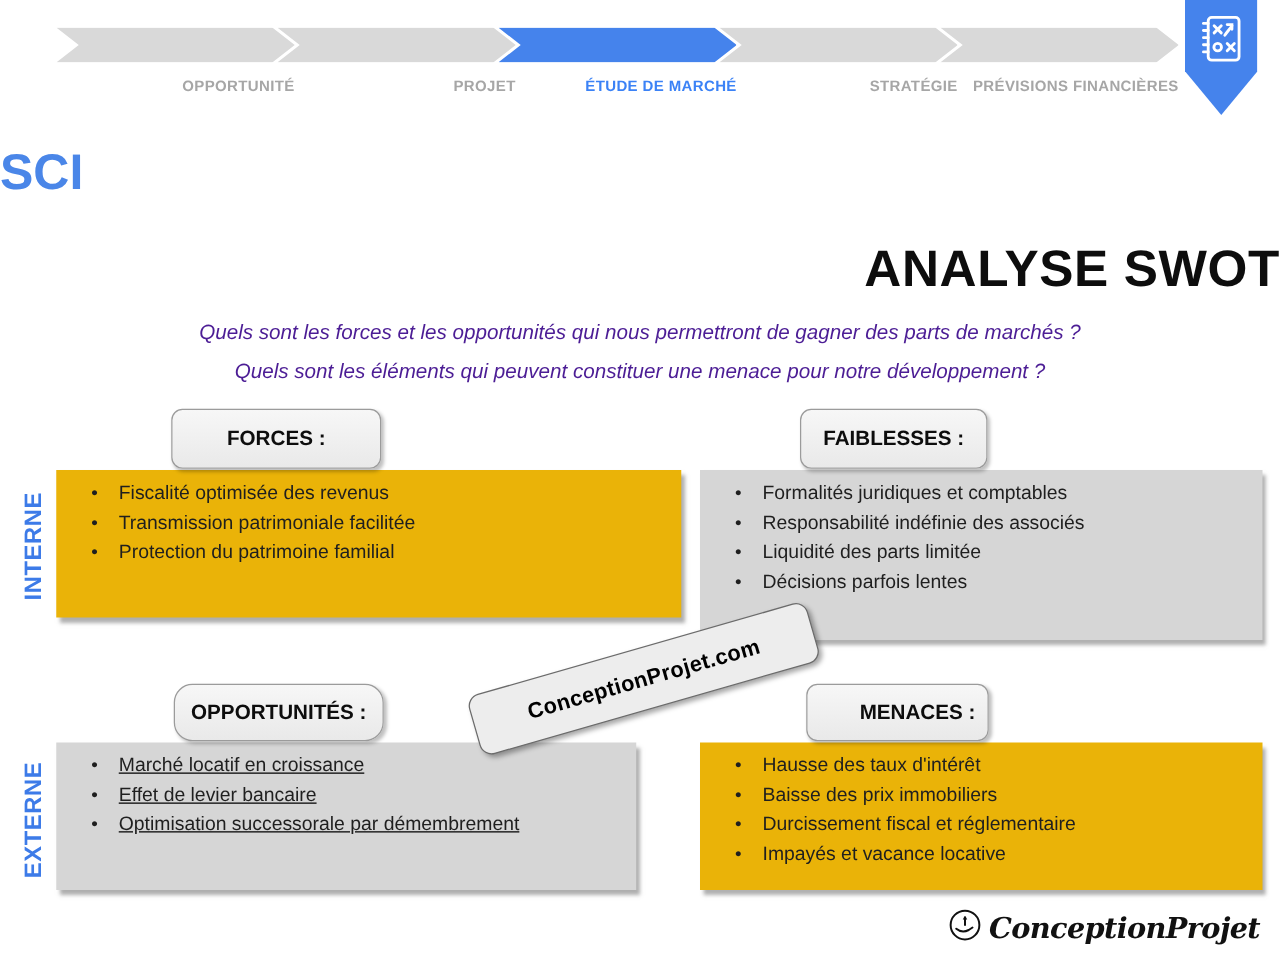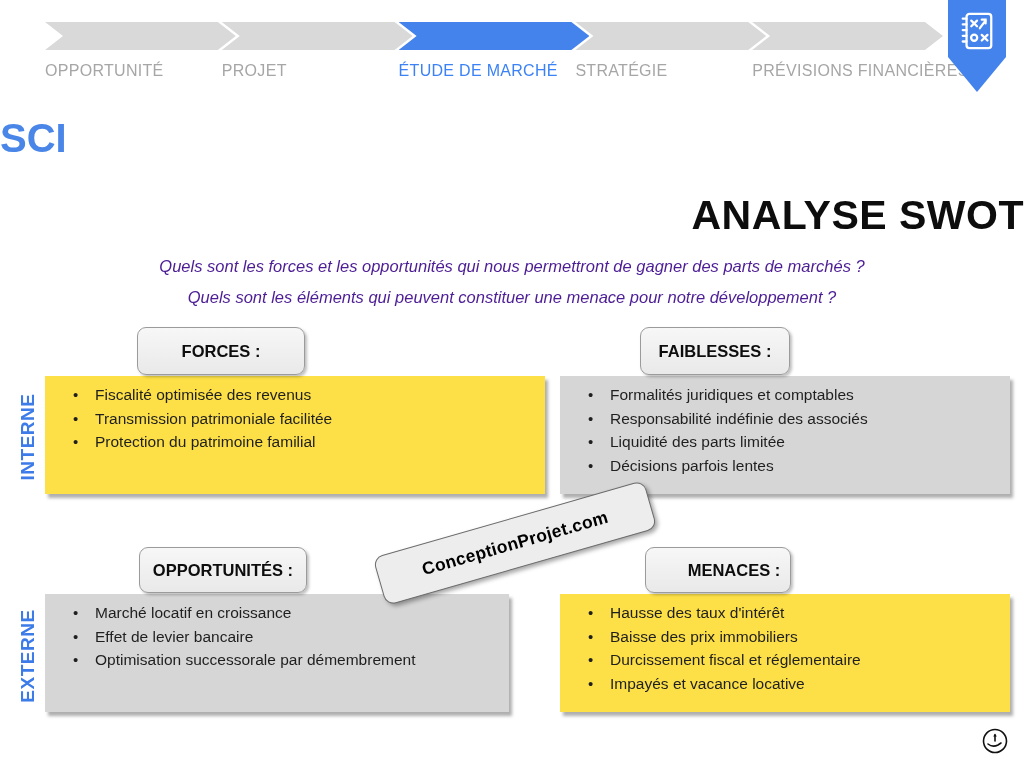--- a/index.html
+++ b/index.html
@@ -13,21 +13,21 @@
 
   
   .nav { position: absolute; left: 45px; top: 22px; width: 898px; display: flex; }
   .nav-item { flex: 1; min-width: 0; position: relative; }
   .nav-item + .nav-item { margin-left: -14px; }
   .chev {
     height: 28px; background: #d9d9d9;
     clip-path: polygon(0 0, calc(100% - 18px) 0, 100% 50%, calc(100% - 18px) 100%, 0 100%, 18px 50%);
   }
   .nav-label {
-    margin-top: 12px; text-align: left; font-size: 16px; font-weight: normal;
+    margin-top: 12px; text-align: right; font-size: 12px; font-weight: bold;
     color: #a6a6a6; letter-spacing: 0.3px; white-space: nowrap;
   }
   .nav-item.active .chev { background: #4583ec; }
   .nav-item.active .nav-label { color: #3b82f6; }
 
   
   .bookmark {
     position: absolute; left: 948px; top: 0; width: 58px; height: 92px;
     background: #4583ec;
     clip-path: polygon(0 0, 100% 0, 100% 62%, 50% 100%, 0 62%);
@@ -67,33 +67,33 @@
     position: absolute; height: 48px;
     background: linear-gradient(180deg, #f7f7f7 0%, #e9e9e9 100%);
     border: 1px solid #9b9b9b; border-radius: 9px;
     box-shadow: 2px 2px 3px rgba(0,0,0,0.25);
     display: flex; align-items: center; justify-content: center;
     font-size: 16.5px; font-weight: bold; color: #0d0d0d;
     z-index: 3;
   }
   .qbox-forces        { left: 137px; top: 327px; width: 168px; }
   .qbox-faiblesses    { left: 640px; top: 327px; width: 150px; }
-  .qbox-opportunites  { left: 139px; top: 547px; width: 168px; height: 46px; }
+  .qbox-opportunites  { left: 139px; top: 547px; width: 168px; height: 46px; border-radius: 15px; }
   .qbox-menaces       { left: 645px; top: 547px; width: 146px; height: 46px; padding-left: 32px; }
 
   
   .panel {
     position: absolute; z-index: 1;
     box-shadow: 3px 4px 3px rgba(110,110,110,0.55);
   }
-  .panel-blue { background: #fde047; }
+  .panel-blue { background: #eab308; }
   .panel-gray { background: #d6d6d6; }
   .panel-forces       { left: 45px;  top: 376px; width: 500px; height: 118px; }
-  .panel-faiblesses   { left: 560px; top: 376px; width: 450px; height: 118px; }
-  .panel-opportunites { left: 45px;  top: 594px; width: 464px; height: 118px; }
+  .panel-faiblesses   { left: 560px; top: 376px; width: 450px; height: 136px; }
+  .panel-opportunites { left: 45px;  top: 594px; width: 464px; height: 118px; text-decoration: underline; }
   .panel-menaces      { left: 560px; top: 594px; width: 450px; height: 118px; }
 
   .panel ul { list-style: none; padding: 10px 10px 0 0; }
   .panel li {
     position: relative; padding-left: 50px; margin-bottom: 6.5px;
     font-size: 15.5px; color: #1f1f1f; line-height: 17px;
   }
   .panel li::before {
     content: "\2022";
     position: absolute; left: 28px; top: 0;
@@ -216,13 +216,14 @@
 
 <div class="brand">
   <span>
     <svg width="26" height="26" viewBox="0 0 26 26" fill="none" stroke="#111" stroke-width="1.6" stroke-linecap="round">
       <circle cx="13" cy="13" r="11.5"></circle>
       <path d="M6,16 c3,2.5 7,2.5 10,1 l3,-2"></path>
       <line x1="13" y1="7" x2="13" y2="13"></line>
       <path d="M13,5.5 l-1.8,3 h3.6 z" fill="#111" stroke="none"></path>
     </svg>
   </span>
+  <span class="brand-text">ConceptionProjet</span>
 </div>
 
 </body></html>

